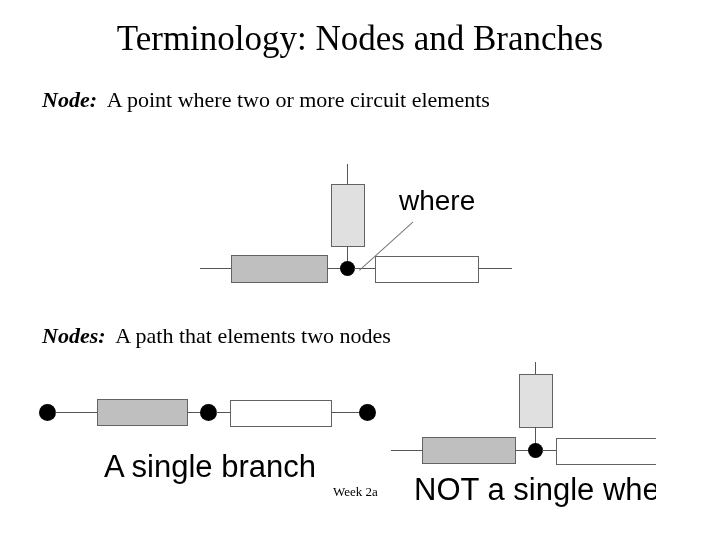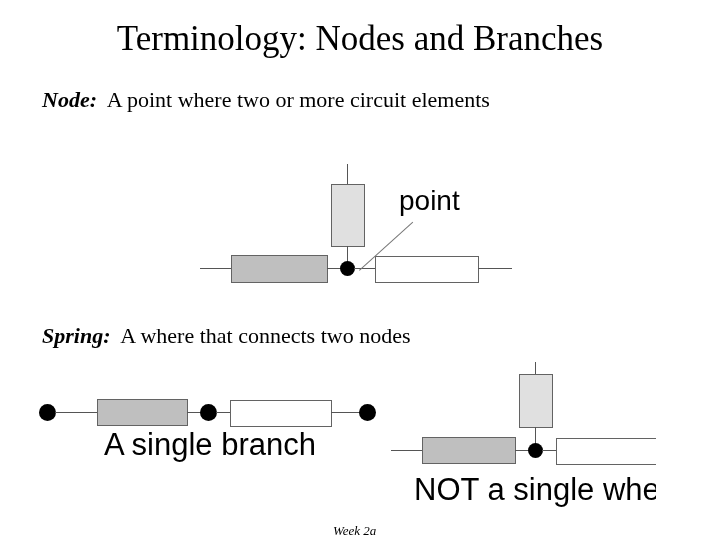--- a/index.html
+++ b/index.html
@@ -115,21 +115,21 @@
   
   .footer-text {
     position: absolute;
     font-family: "Liberation Serif", "DejaVu Serif", serif;
     font-size: 13px;
     line-height: 16px;
     color: #000000;
     white-space: nowrap;
   }
   #footer-left   { left: 57px;  top: 496px; }
-  #footer-center { left: 333px; top: 523px; font-style: italic; }
+  #footer-center { left: 333px; top: 484px; }
   #footer-page   { left: 675px; top: 499px; font-size: 12px; text-align: right; }
 </style>
 </head>
 <body>
 
 <div id="slide">
 
   <div id="slide-title">Terminology: Nodes and Branches</div>
 
   <div class="definition" id="node-def">
@@ -154,39 +154,39 @@
     <div class="node-dot" style="left:340px; top:261px; width:15px; height:15px;"></div>
 
     <div class="wire-h" style="left:354px; top:268px; width:22px;"></div>
 
     <div class="resistor res-white" style="left:375px; top:256px; width:104px; height:27px;"></div>
 
     <div class="wire-h" style="left:478px; top:268px; width:34px;"></div>
 
     <div class="leader" style="left:359px; top:270px; width:72px; transform: rotate(-42deg);"></div>
 
-    <div class="sans-label" style="left:399px; top:186px;">point</div>
+    <div class="sans-label" style="left:399px; top:186px;">where</div>
   </div>
 
   <div class="definition" id="branch-def">
-    <span class="def-term">Spring:</span>&nbsp;
-    <span class="def-text">A where that connects two nodes</span>
+    <span class="def-term">Nodes:</span>&nbsp;
+    <span class="def-text">A path that elements two nodes</span>
   </div>
 
   <div>
     <div class="node-dot" style="left:39px; top:404px; width:17px; height:17px;"></div>
     <div class="wire-h" style="left:55px; top:412px; width:44px;"></div>
     <div class="resistor res-gray" style="left:97px; top:399px; width:91px; height:27px;"></div>
     <div class="wire-h" style="left:187px; top:412px; width:22px;"></div>
     <div class="node-dot" style="left:200px; top:404px; width:17px; height:17px;"></div>
     <div class="wire-h" style="left:216px; top:412px; width:16px;"></div>
     <div class="resistor res-white" style="left:230px; top:400px; width:102px; height:27px;"></div>
     <div class="wire-h" style="left:331px; top:412px; width:34px;"></div>
     <div class="node-dot" style="left:359px; top:404px; width:17px; height:17px;"></div>
-    <div class="sans-label-lg" style="left:104px; top:428px;">A single branch</div>
+    <div class="sans-label-lg" style="left:104px; top:450px;">A single branch</div>
   </div>
 
   <div>
     <div class="wire-h" style="left:391px; top:450px; width:32px;"></div>
     <div class="resistor res-gray" style="left:422px; top:437px; width:94px; height:27px;"></div>
     <div class="wire-h" style="left:515px; top:450px; width:22px;"></div>
     <div class="wire-v" style="left:535px; top:362px; width:0; height:13px;"></div>
     <div class="resistor res-light" style="left:519px; top:374px; width:34px; height:54px;"></div>
     <div class="wire-v" style="left:535px; top:427px; width:0; height:24px;"></div>
     <div class="node-dot" style="left:528px; top:443px; width:15px; height:15px;"></div>

